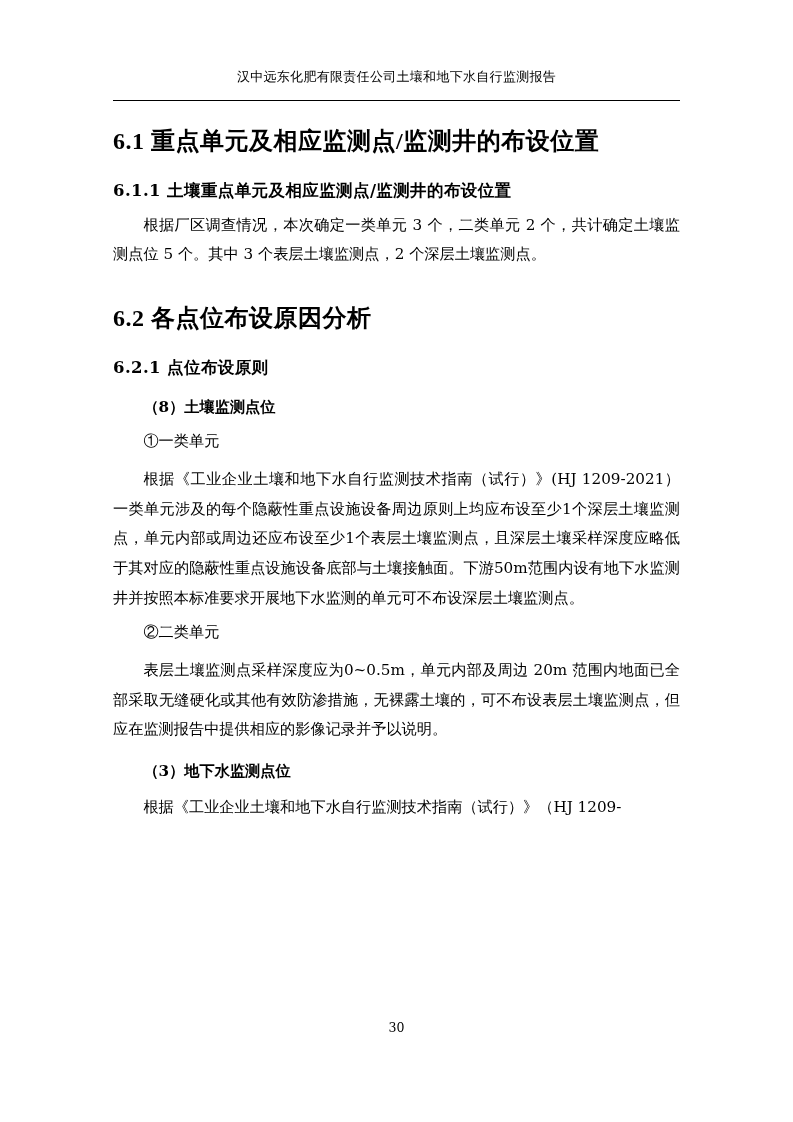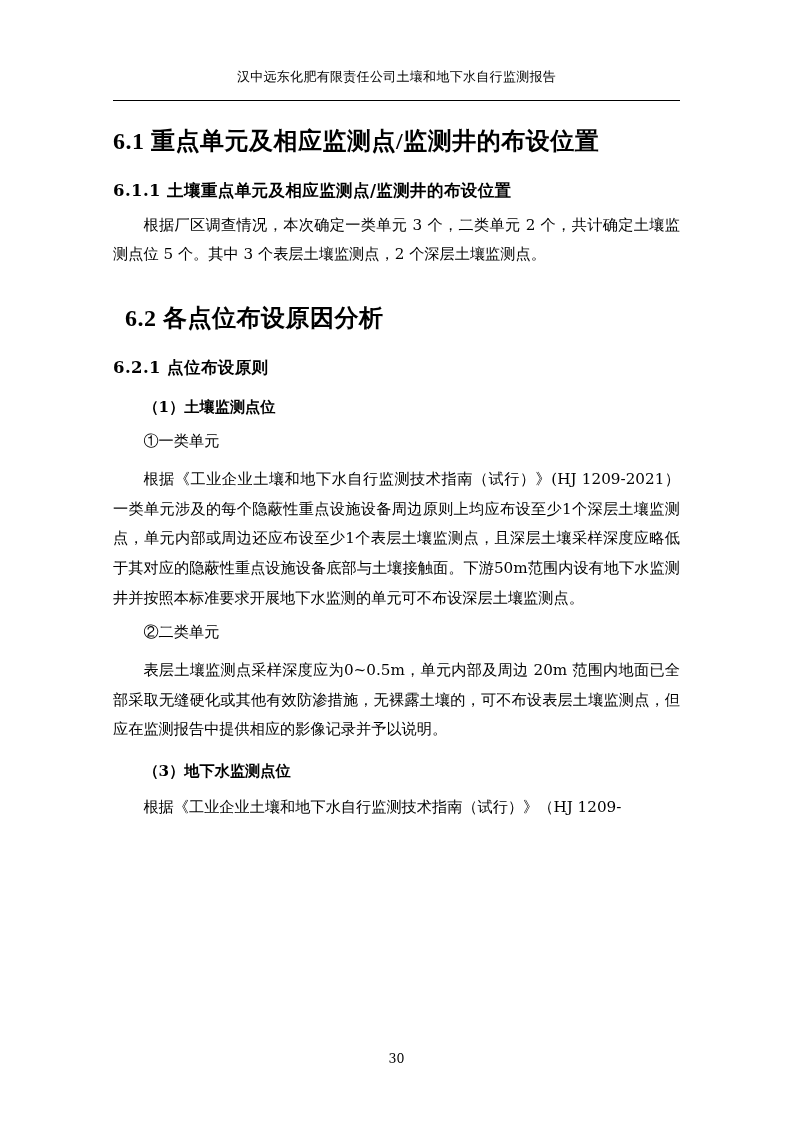--- a/index.html
+++ b/index.html
@@ -45,21 +45,21 @@
     line-height: 1.5;
   }
   h2.sec {
     font-family: "DejaVu Serif", "Liberation Serif", serif;
     font-size: 16.5px;
     font-weight: bold;
     margin: 20px 0 4px 0;
     letter-spacing: 0.4px;
     line-height: 1.5;
   }
-  h1.sec.spaced { margin-top: 30px; margin-left: 12px; }
+  h1.sec.spaced { margin-top: 30px; }
   .para {
     font-family: "DejaVu Serif", "Liberation Serif", serif;
     font-size: 15.2px;
     line-height: 1.95;
     text-align: justify;
     text-justify: inter-ideograph;
     margin: 7px 0 0 0;
     text-indent: 2em;
     color: #000;
   }
@@ -77,21 +77,21 @@
     font-size: 15.2px;
     line-height: 1.95;
     margin: 6px 0 0 0;
     text-indent: 2em;
     color: #000;
   }
   .page-number {
     position: absolute;
     left: 0;
     right: 0;
-    top: 1051px;
+    top: 1020px;
     text-align: center;
     font-family: "DejaVu Serif", "Liberation Serif", serif;
     font-size: 12.5px;
     color: #000;
   }
 </style>
 </head>
 <body>
 
 <div class="page">
@@ -103,21 +103,21 @@
     <h1 class="sec">6.1  重点单元及相应监测点/监测井的布设位置</h1>
 
     <h2 class="sec">6.1.1  土壤重点单元及相应监测点/监测井的布设位置</h2>
 
     <p class="para">根据厂区调查情况，本次确定一类单元 3 个，二类单元 2 个，共计确定土壤监测点位 5 个。其中 3 个表层土壤监测点，2 个深层土壤监测点。</p>
 
     <h1 class="sec spaced">6.2  各点位布设原因分析</h1>
 
     <h2 class="sec">6.2.1 点位布设原则</h2>
 
-    <p class="subhead">（1）土壤监测点位</p>
+    <p class="subhead">（8）土壤监测点位</p>
 
     <p class="label">①一类单元</p>
 
     <p class="para">根据《工业企业土壤和地下水自行监测技术指南（试行）》(HJ 1209-2021）一类单元涉及的每个隐蔽性重点设施设备周边原则上均应布设至少1个深层土壤监测点，单元内部或周边还应布设至少1个表层土壤监测点，且深层土壤采样深度应略低于其对应的隐蔽性重点设施设备底部与土壤接触面。下游50m范围内设有地下水监测井并按照本标准要求开展地下水监测的单元可不布设深层土壤监测点。</p>
 
     <p class="label">②二类单元</p>
 
 
     <p class="para">表层土壤监测点采样深度应为0~0.5m，单元内部及周边 20m 范围内地面已全部采取无缝硬化或其他有效防渗措施，无裸露土壤的，可不布设表层土壤监测点，但应在监测报告中提供相应的影像记录并予以说明。</p>
 

